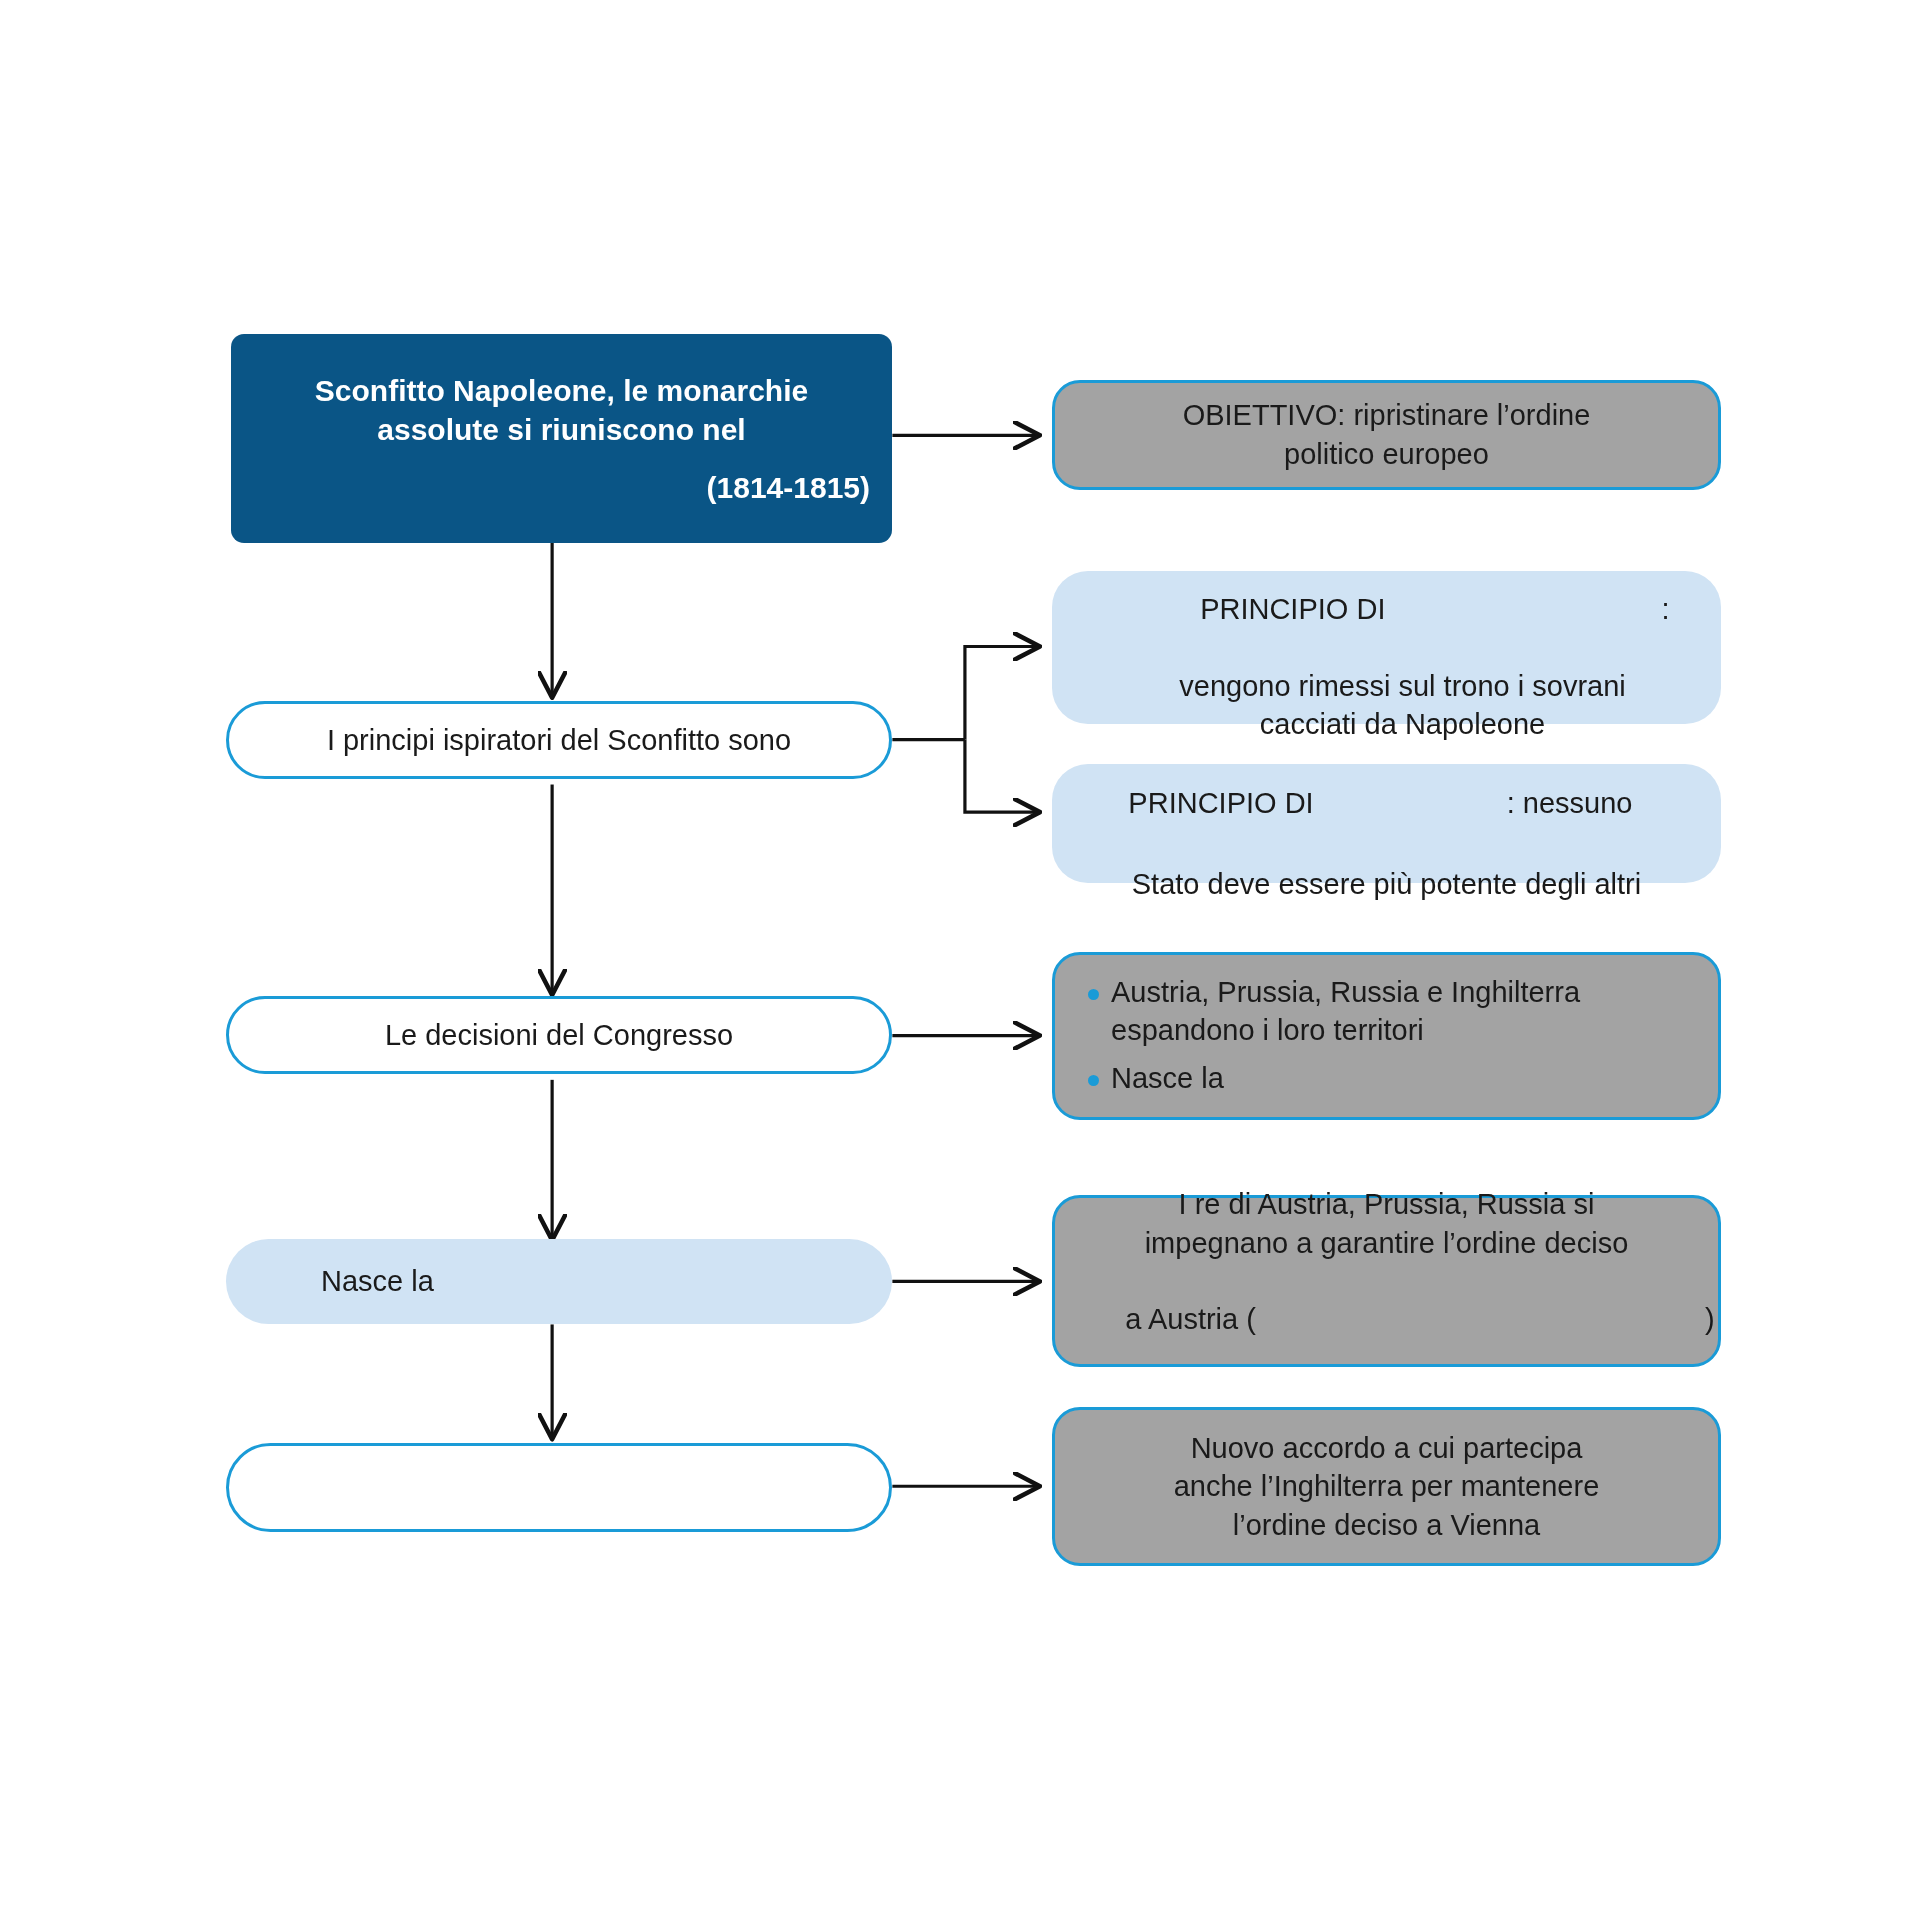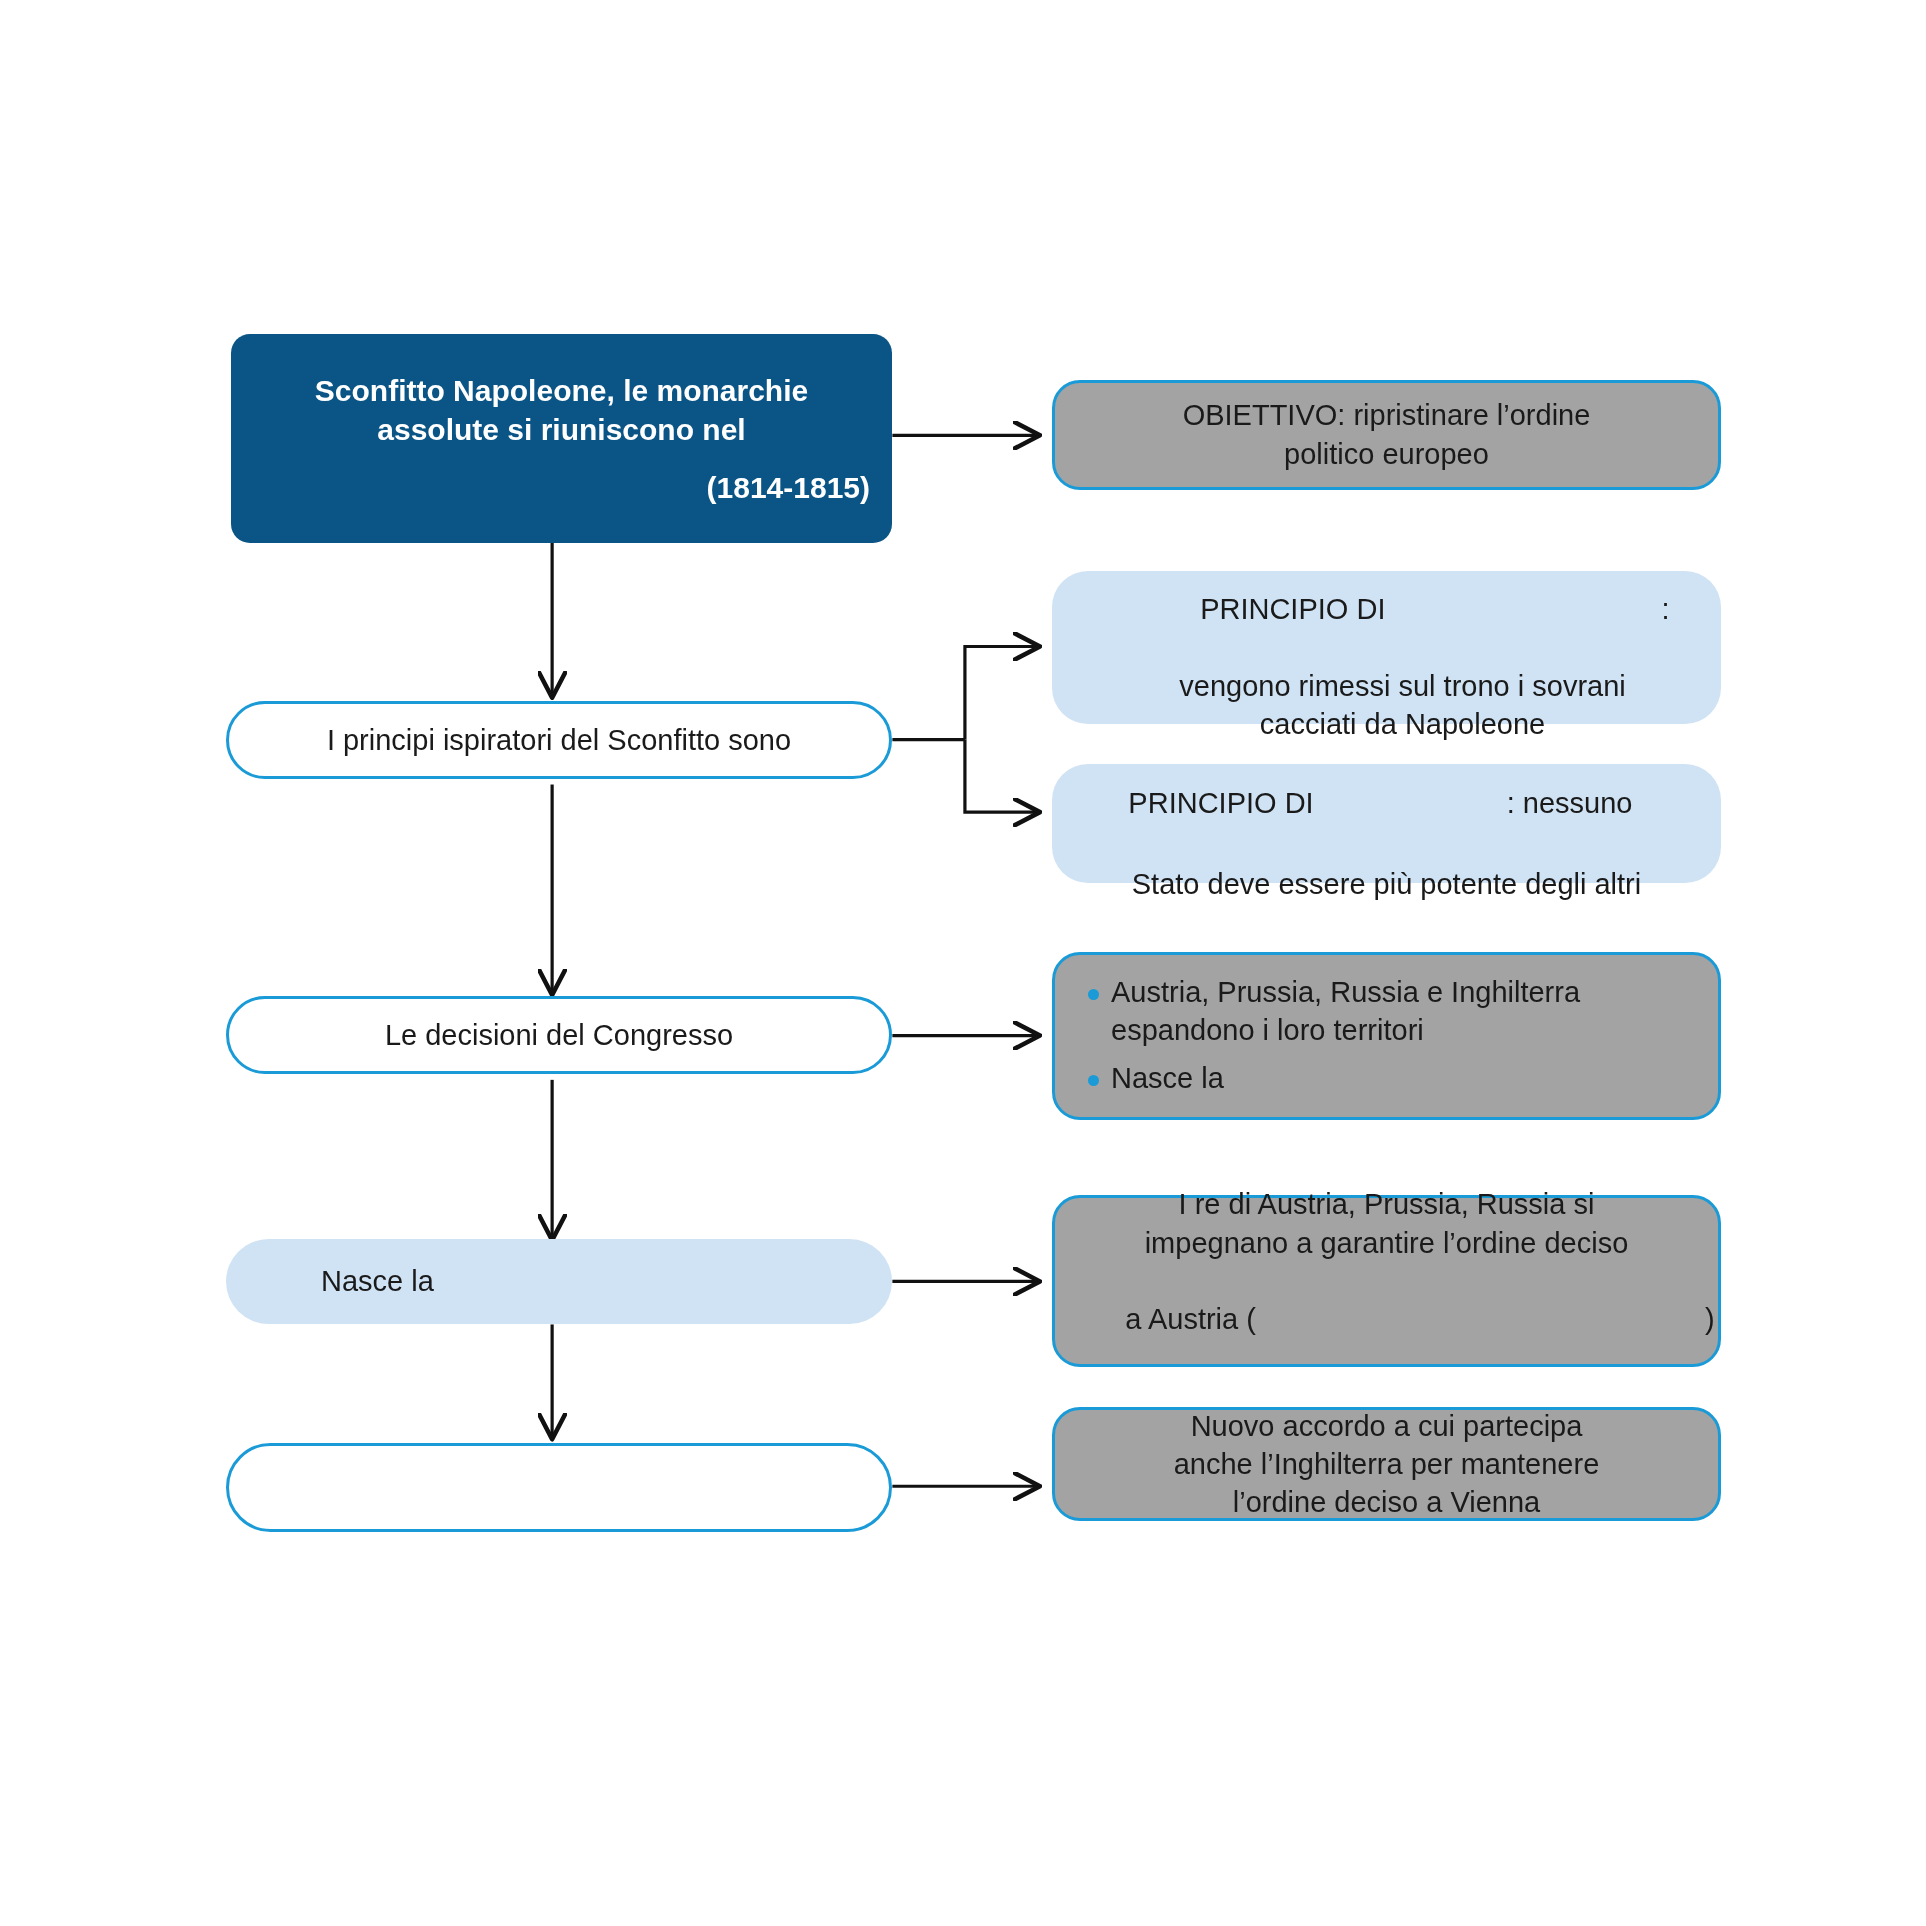--- a/index.html
+++ b/index.html
@@ -36,21 +36,21 @@
     box-sizing: border-box;
     display: flex;
     flex-direction: column;
     justify-content: center;
     z-index: 2;
   }
 
   
   .node.dark {
     background: #0a5586;
-    border-radius: 19px;
+    border-radius: 13px;
     color: #ffffff;
     font-weight: bold;
   }
   .node.outline {
     background: #ffffff;
     border: 3.9px solid #1a9bd7;
     border-radius: 641px;
   }
   .node.outline-soft {
     background: #a3a3a3;
@@ -193,20 +193,20 @@
     <span class="line ta-center" style="padding:0 9px;">impegnano a garantire l’ordine deciso</span>
     <span class="line ta-left" style="padding:0 16.7px 0 22px;">
       <span>a Austria (</span><span class="blank" style="width:449px;"></span><span>)</span>
     </span>
   </div>
 
   <div class="node outline" style="left:226px; top:1443px; width:666px; height:89px; font-size:29px; line-height:1.25;">
     <span class="line ta-center pad-lr"></span>
   </div>
 
-  <div class="node outline-soft" style="left:1052px; top:1407px; width:669px; height:114px; font-size:29px; line-height:1.32;">
+  <div class="node outline-soft" style="left:1052px; top:1407px; width:669px; height:159px; font-size:29px; line-height:1.32;">
     <span class="line ta-center pad-lr">Nuovo accordo a cui partecipa</span>
     <span class="line ta-center pad-lr">anche l’Inghilterra per mantenere</span>
     <span class="line ta-center pad-lr">l’ordine deciso a Vienna</span>
   </div>
 
 </div>
 
 
 </body></html>

